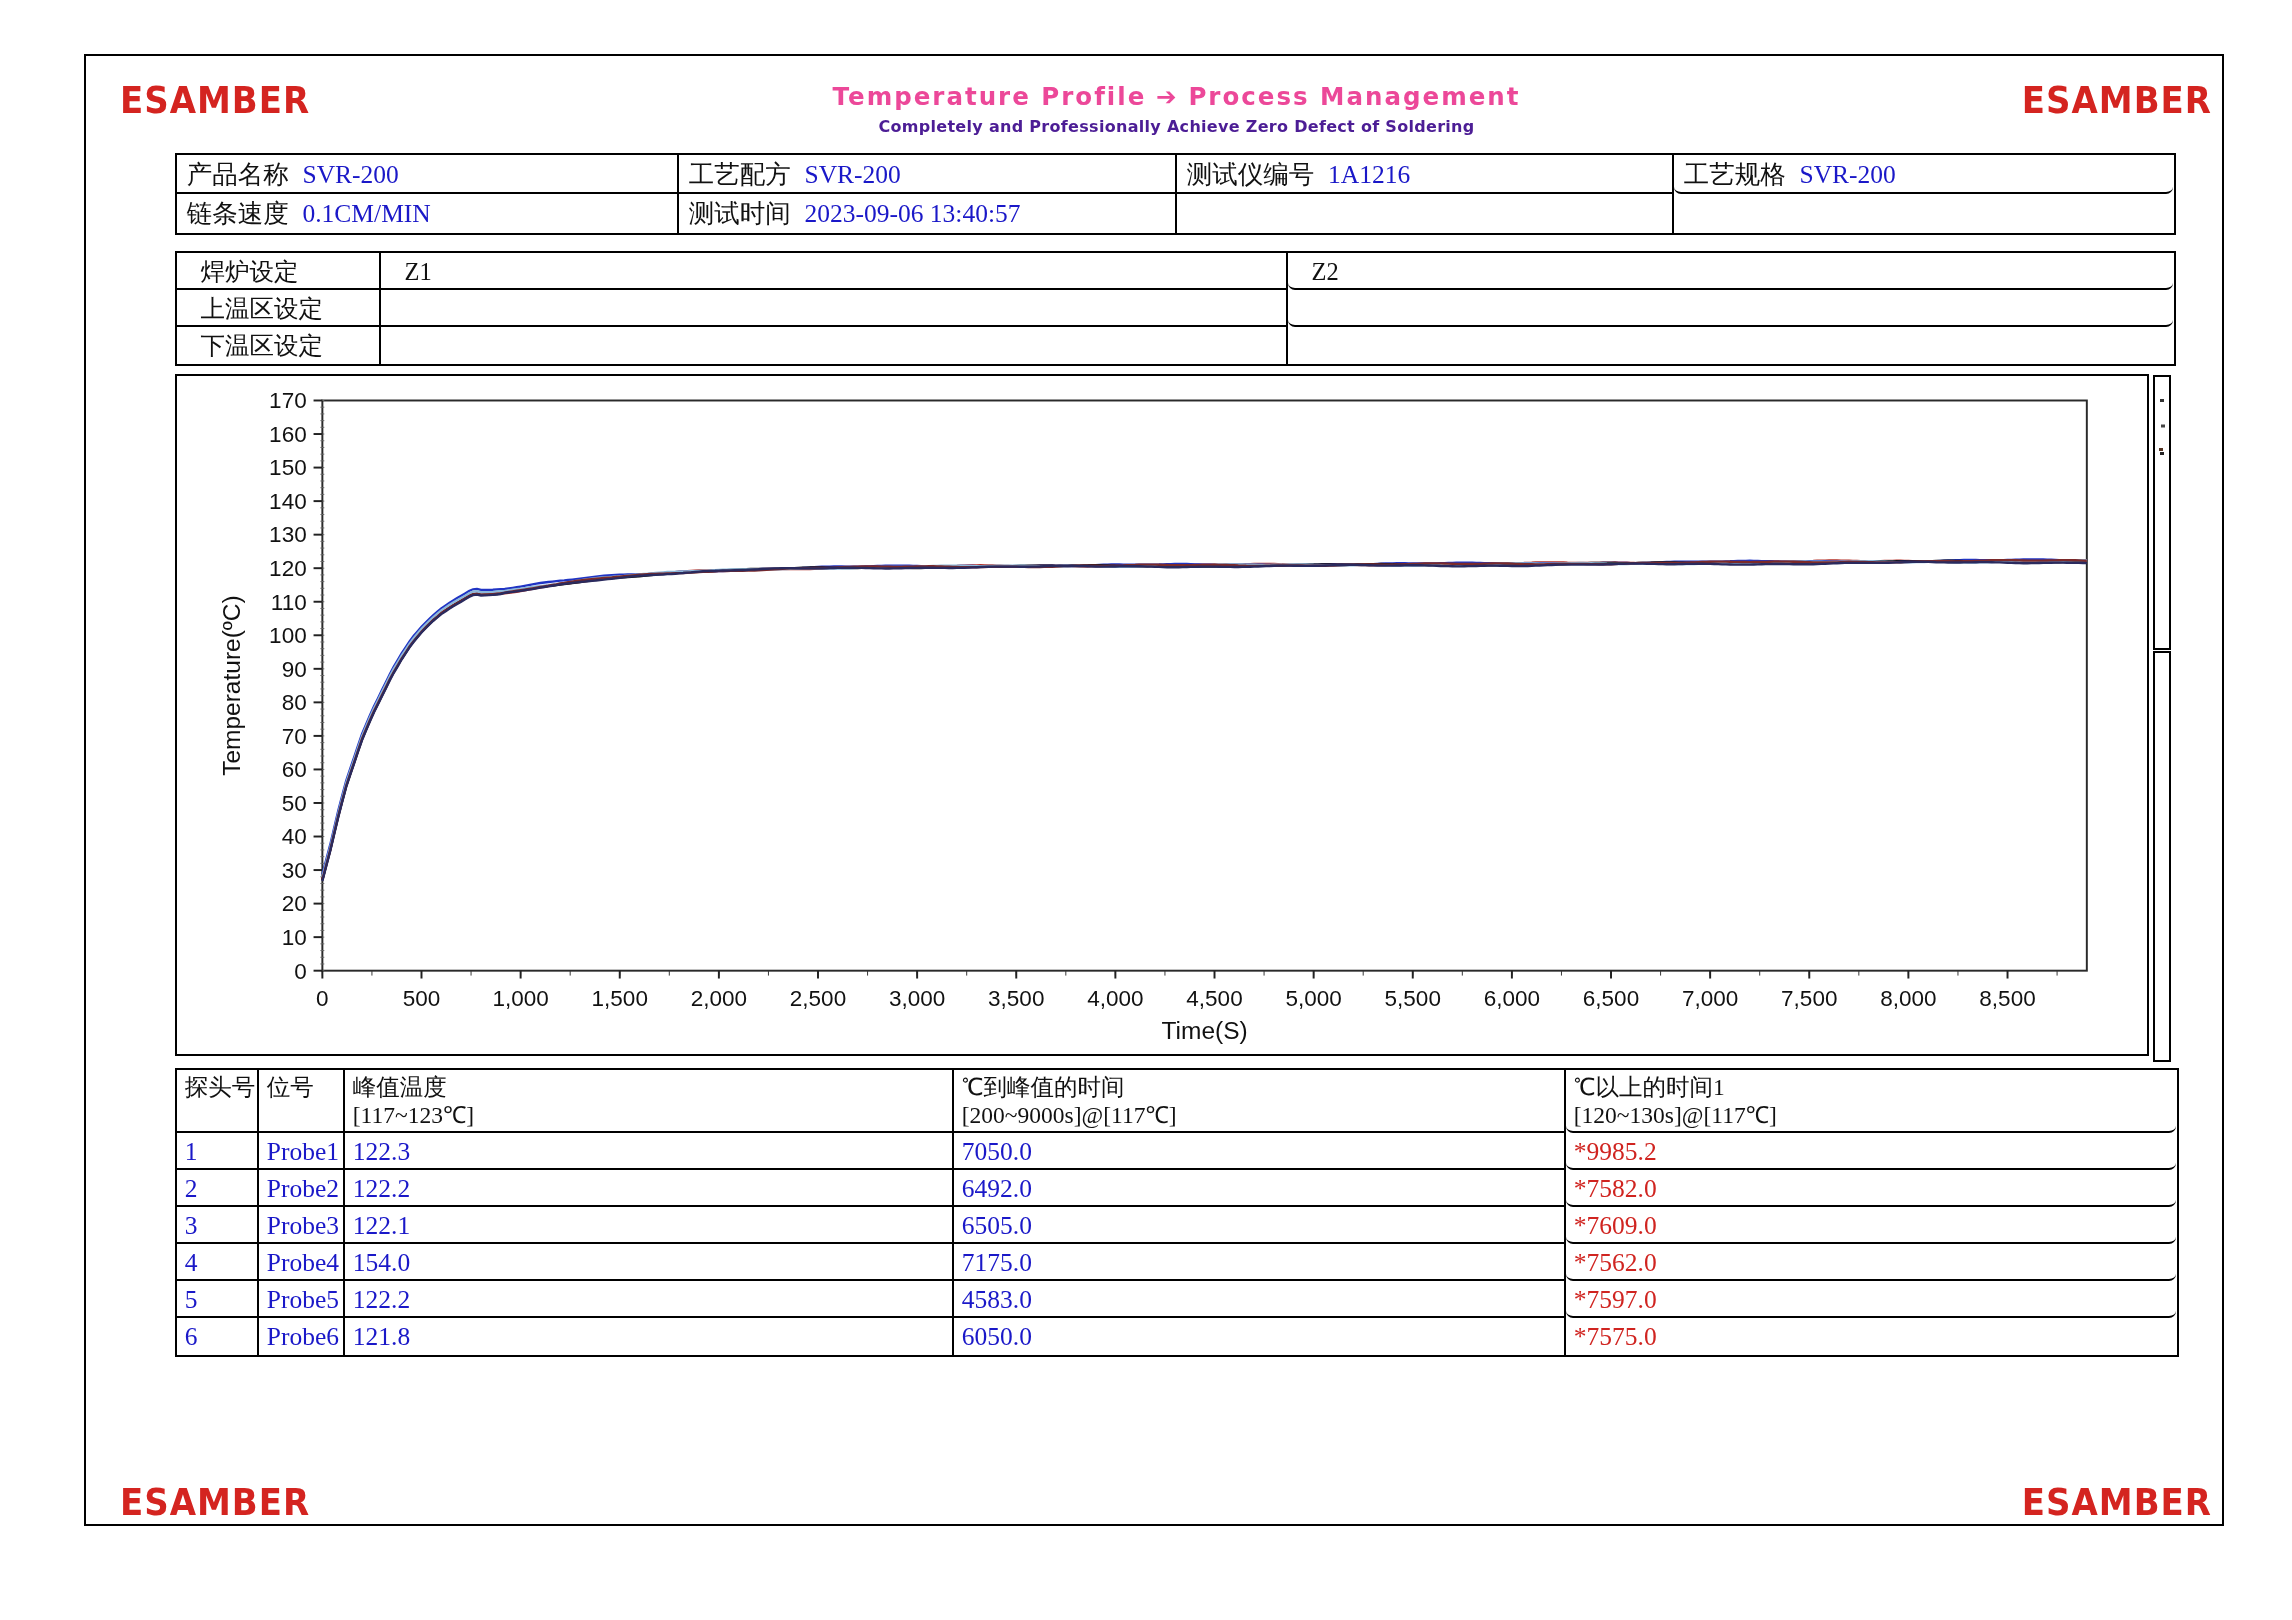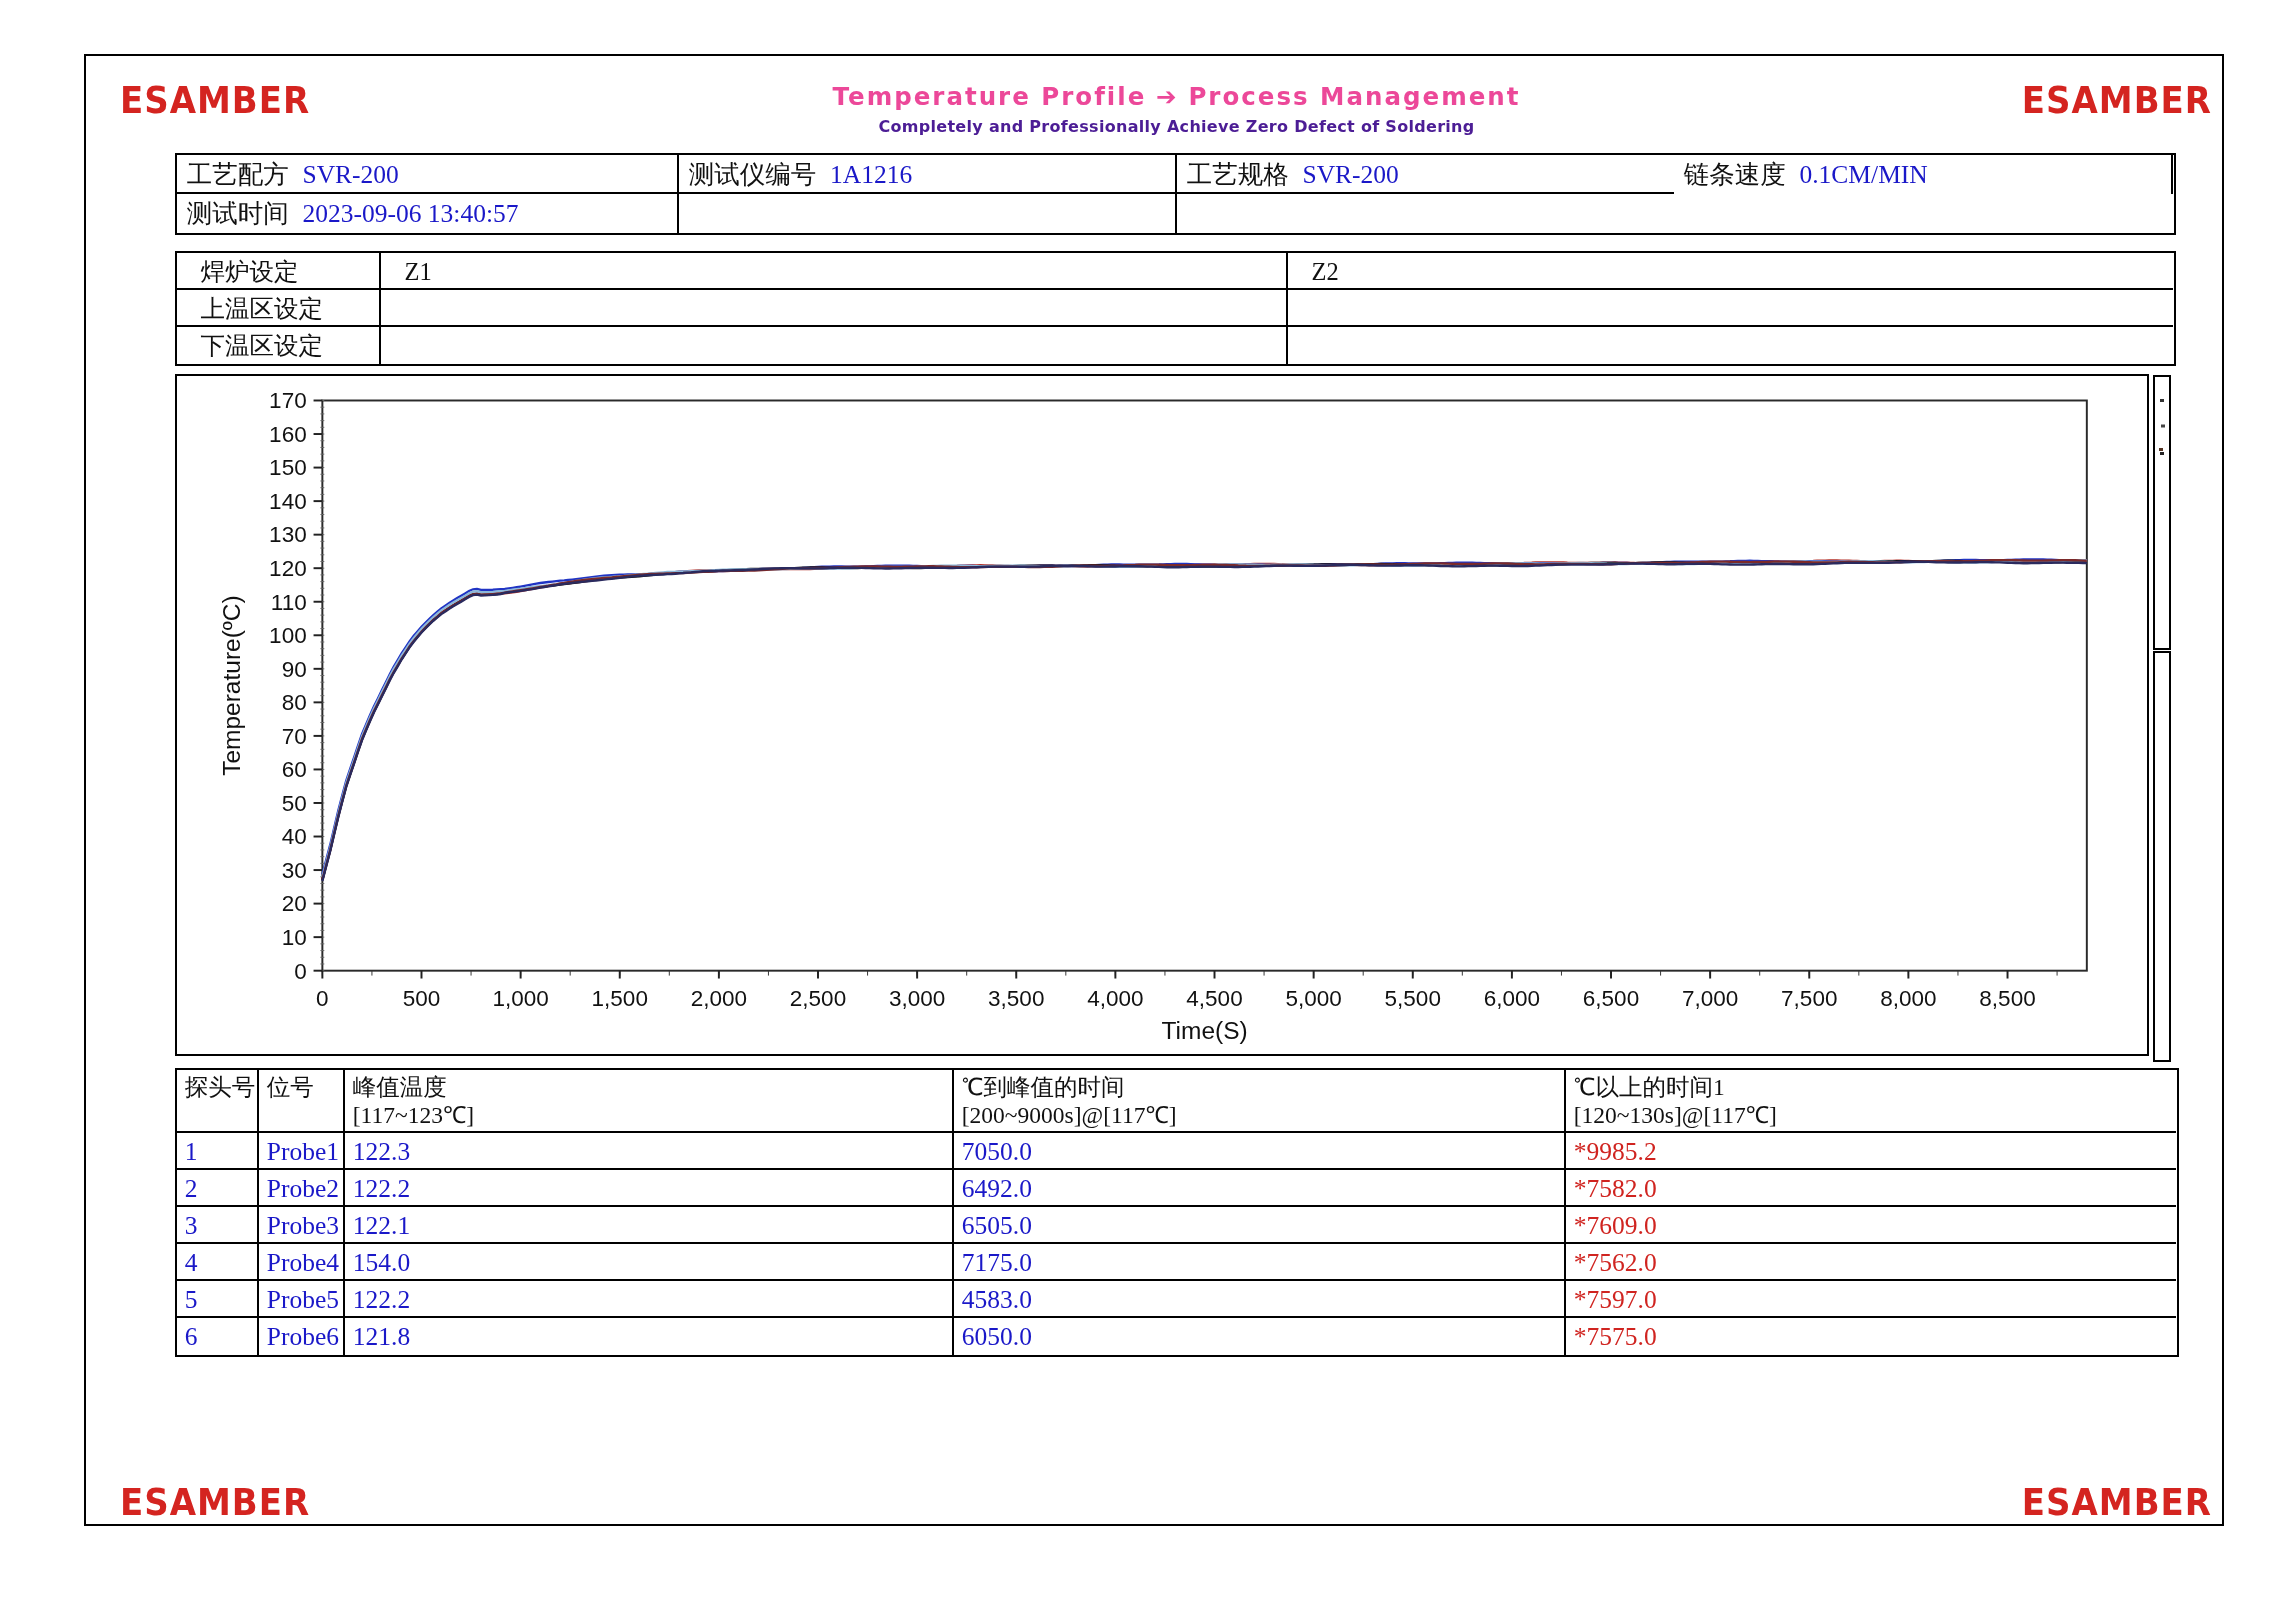--- a/index.html
+++ b/index.html
@@ -16,21 +16,21 @@
          font-family:"DejaVu Sans",sans-serif;font-weight:700;font-size:24.5px;letter-spacing:2px;
          color:#ec4899;white-space:nowrap;}
   .title .arrow{margin:0 9.8px;font-weight:800;}
   .subtitle{position:absolute;top:117px;left:50%;transform:translateX(-50%);
             font-family:"DejaVu Sans",sans-serif;font-weight:700;font-size:16px;
             color:#4c1d95;white-space:nowrap;letter-spacing:0.3px;}
   
   .gtable{position:absolute;display:grid;border:2.9px solid #000;box-sizing:border-box;background:#fff;}
   .cell{border-right:2px solid #000;border-bottom:2px solid #000;box-sizing:border-box;
         white-space:nowrap;overflow:hidden;background:#fff;}
-  .cell.c-last{border-right:none;}
+  .cell.c-last{border-right:none;border-radius:7px;}
   .cell.r-last{border-bottom:none;}
   .info-table{left:145px;top:153px;width:2001px;grid-template-columns:502px 498px 497px 499px;}
   .info-table .cell{height:39px;line-height:39px;font-size:25.5px;padding-left:9.8px;}
   .lbl{color:#111;}
   .val{color:#1a18c8;margin-left:13.7px;}
   .settings-table{left:145px;top:251px;width:2001px;grid-template-columns:204px 907px 885px;}
   .settings-table .cell{height:37px;line-height:37px;font-size:24.5px;padding-left:23.5px;}
   
   .chart-box{position:absolute;left:145px;top:374px;width:1974px;height:682px;border:2.9px solid #000;box-sizing:border-box;}
   .chart-box svg{position:absolute;left:0;top:0;}
@@ -55,20 +55,21 @@
 
   <div class="logo logo-tl">ESAMBER</div>
   <div class="logo logo-tr">ESAMBER</div>
 
   <div class="title">
     <span>Temperature Profile</span><span class="arrow">➔</span><span>Process Management</span>
   </div>
   <div class="subtitle">Completely and Professionally Achieve Zero Defect of Soldering</div>
 
   <div class="gtable info-table">
+    <div class="cell"><span class="lbl">产品名称</span><span class="val">SVR-200</span></div>
     <div class="cell"><span class="lbl">工艺配方</span><span class="val">SVR-200</span></div>
     <div class="cell"><span class="lbl">测试仪编号</span><span class="val">1A1216</span></div>
     <div class="cell c-last"><span class="lbl">工艺规格</span><span class="val">SVR-200</span></div>
     <div class="cell r-last"><span class="lbl">链条速度</span><span class="val">0.1CM/MIN</span></div>
     <div class="cell r-last"><span class="lbl">测试时间</span><span class="val">2023-09-06 13:40:57</span></div>
     <div class="cell r-last"><span class="lbl"></span></div>
     <div class="cell r-last c-last"><span class="lbl"></span></div>
   </div>
 
   <div class="gtable settings-table">

